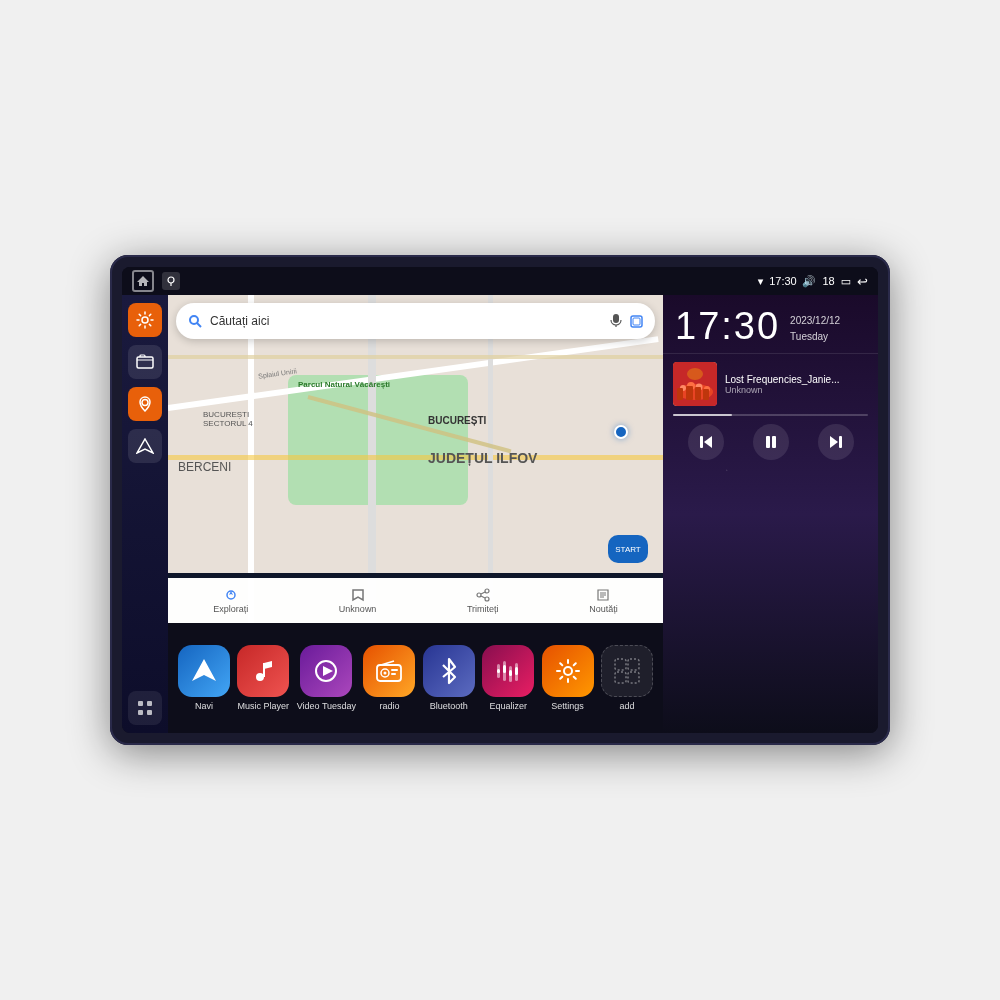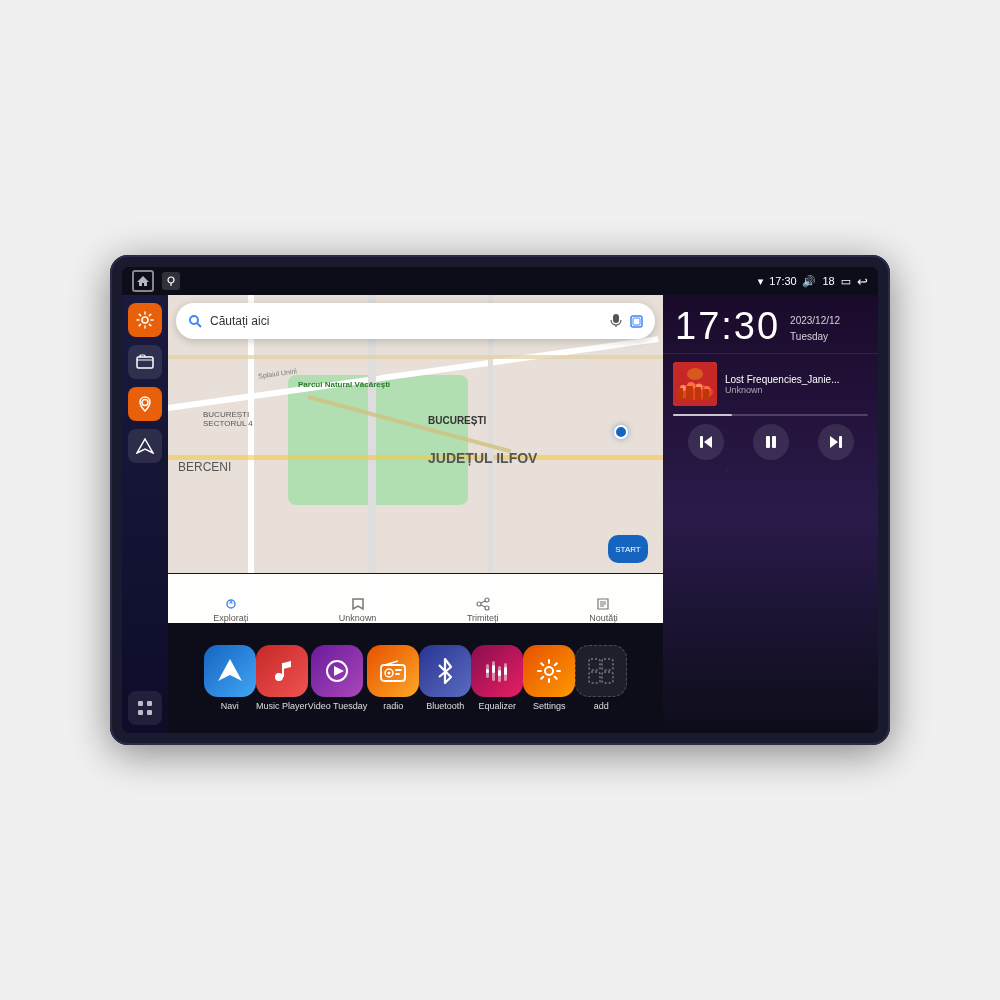--- a/index.html
+++ b/index.html
@@ -130,22 +130,22 @@
       box-shadow: 0 2px 8px rgba(0,0,0,0.2);
       z-index: 10;
     }
 
     
     .map-bottom-nav {
       position: absolute;
       bottom: 0; left: 0; right: 0;
       height: 50px;
       background: rgba(255,255,255,0.95);
-      display: flex; align-items: flex-end; justify-content: space-around;
-      border-top: 1px solid #0f172a;
+      display: flex; align-items: center; justify-content: space-around;
+      border-top: 5px solid #0f172a;
     }
     .map-nav-item {
       display: flex; flex-direction: column; align-items: center; gap: 2px;
       cursor: pointer;
     }
     .map-nav-item span { font-size: 9px; color: #555; }
 
     
     .right-panel {
       width: 215px;
@@ -225,22 +225,22 @@
       color: #fff;
       font-size: 14px;
     }
 
     
     .app-grid {
       height: 110px;
       background: #0d0d1a;
       display: flex;
       align-items: center;
-      justify-content: center;
-      padding: 0 24px;
+      justify-content: space-between;
+      padding: 0 10px;
       flex-shrink: 0;
     }
     .app-item {
       display: flex; flex-direction: column; align-items: center; gap: 4px;
       cursor: pointer;
     }
     .app-icon {
       width: 52px; height: 52px;
       border-radius: 14px;
       display: flex; align-items: center; justify-content: center;

